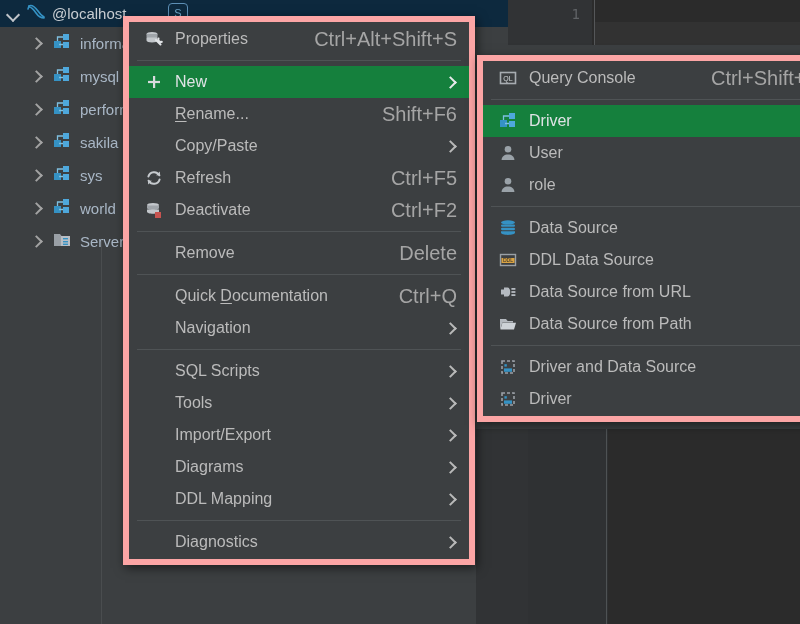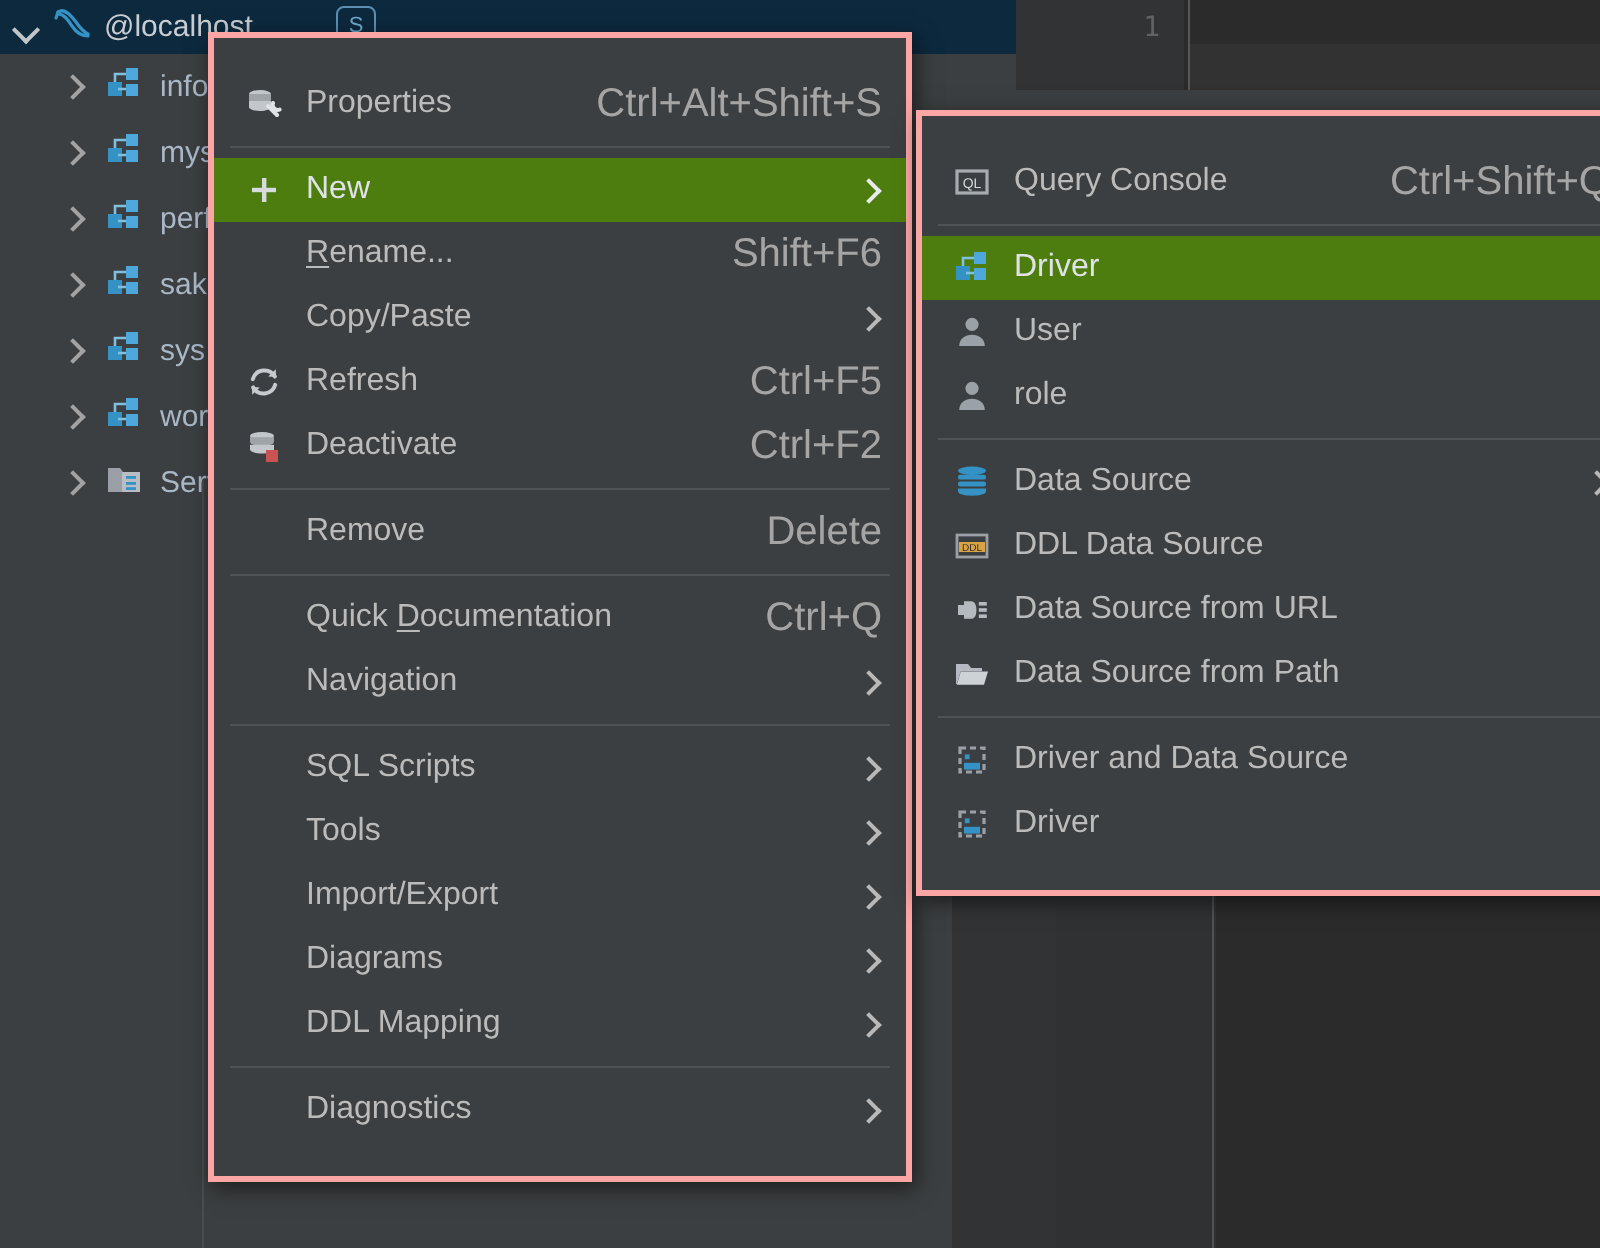--- a/index.html
+++ b/index.html
@@ -146,40 +146,41 @@
 
   .vsplit {
     position:absolute; left: 101px; top: 240px;
     width: 1px; height: 384px; background:#4a4d4f;
   }
 
   
   .menu {
     position: absolute;
     background: #3c3f41;
-    border: 3px solid #fca5a5;
+    border: 6px solid #fca5a5;
     box-shadow: 2px 3px 10px rgba(0,0,0,0.55);
     box-sizing: border-box;
-    padding: 17px 0;
+    padding: 1px 0;
     z-index: 50;
+    margin-left: 19px;
   }
   #context-menu { left: 104px; top: 16px; width: 352px; }
   #new-submenu  { left: 458px; top: 55px; width: 362px; }
 
   .mi {
     position: relative;
     display: flex;
     align-items: center;
     height: 32px;
     padding: 0 12px 0 0;
     box-sizing: border-box;
     white-space: nowrap;
     cursor: default;
   }
-  .mi.selected { background: #4d7c0f; }
+  .mi.selected { background: #15803d; }
   .mi .mi-icon {
     width: 22px;
     min-width: 22px;
     margin-left: 14px;
     margin-right: 10px;
     display: flex;
     align-items: center;
     justify-content: center;
     flex: 0 0 auto;
   }

